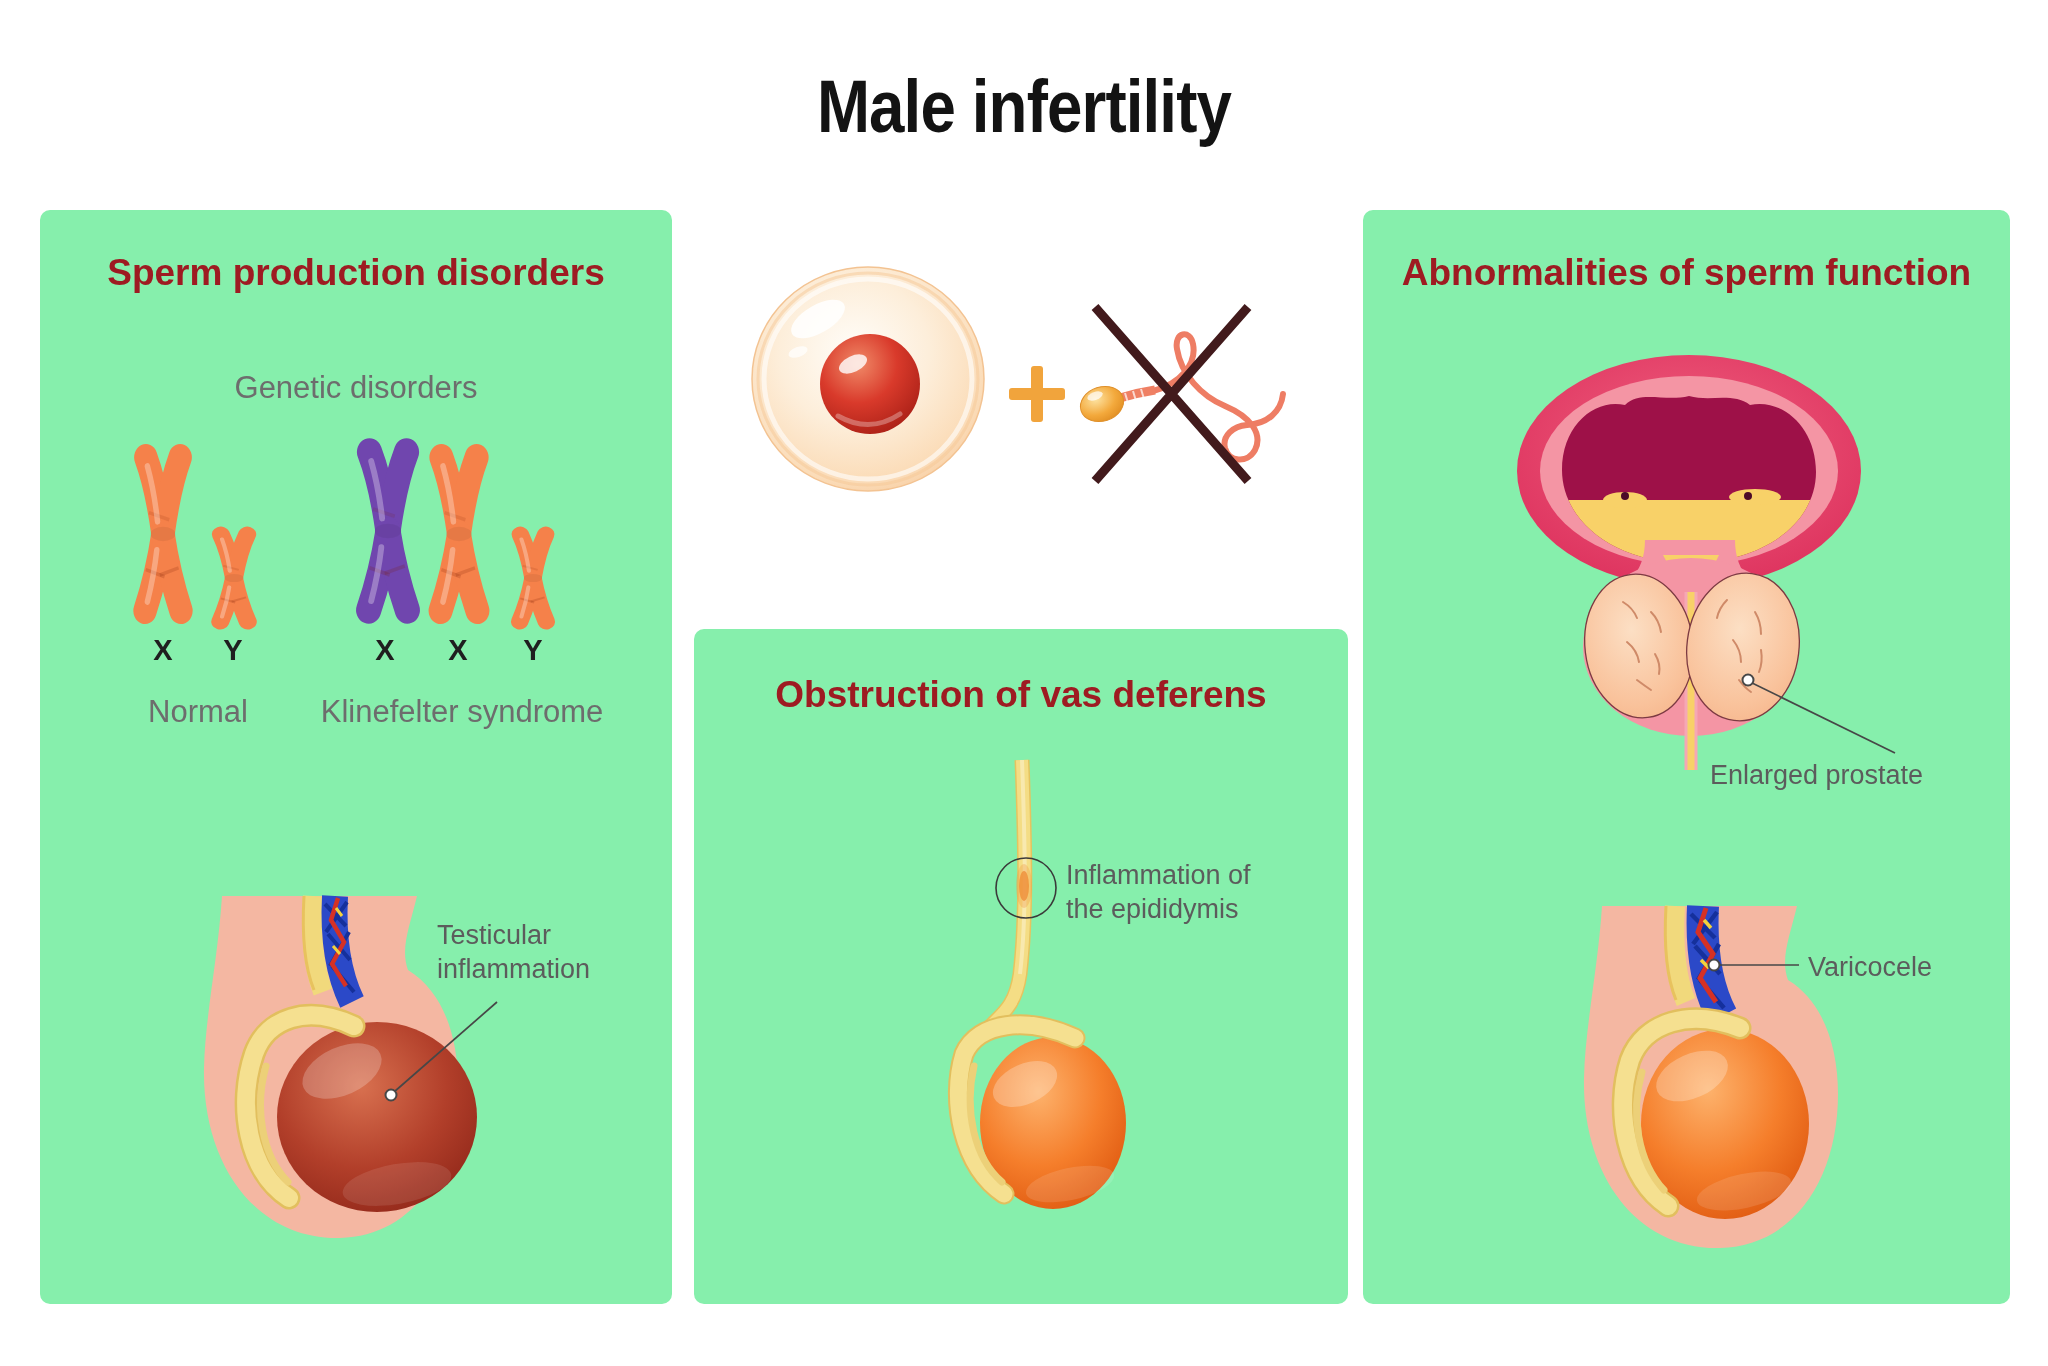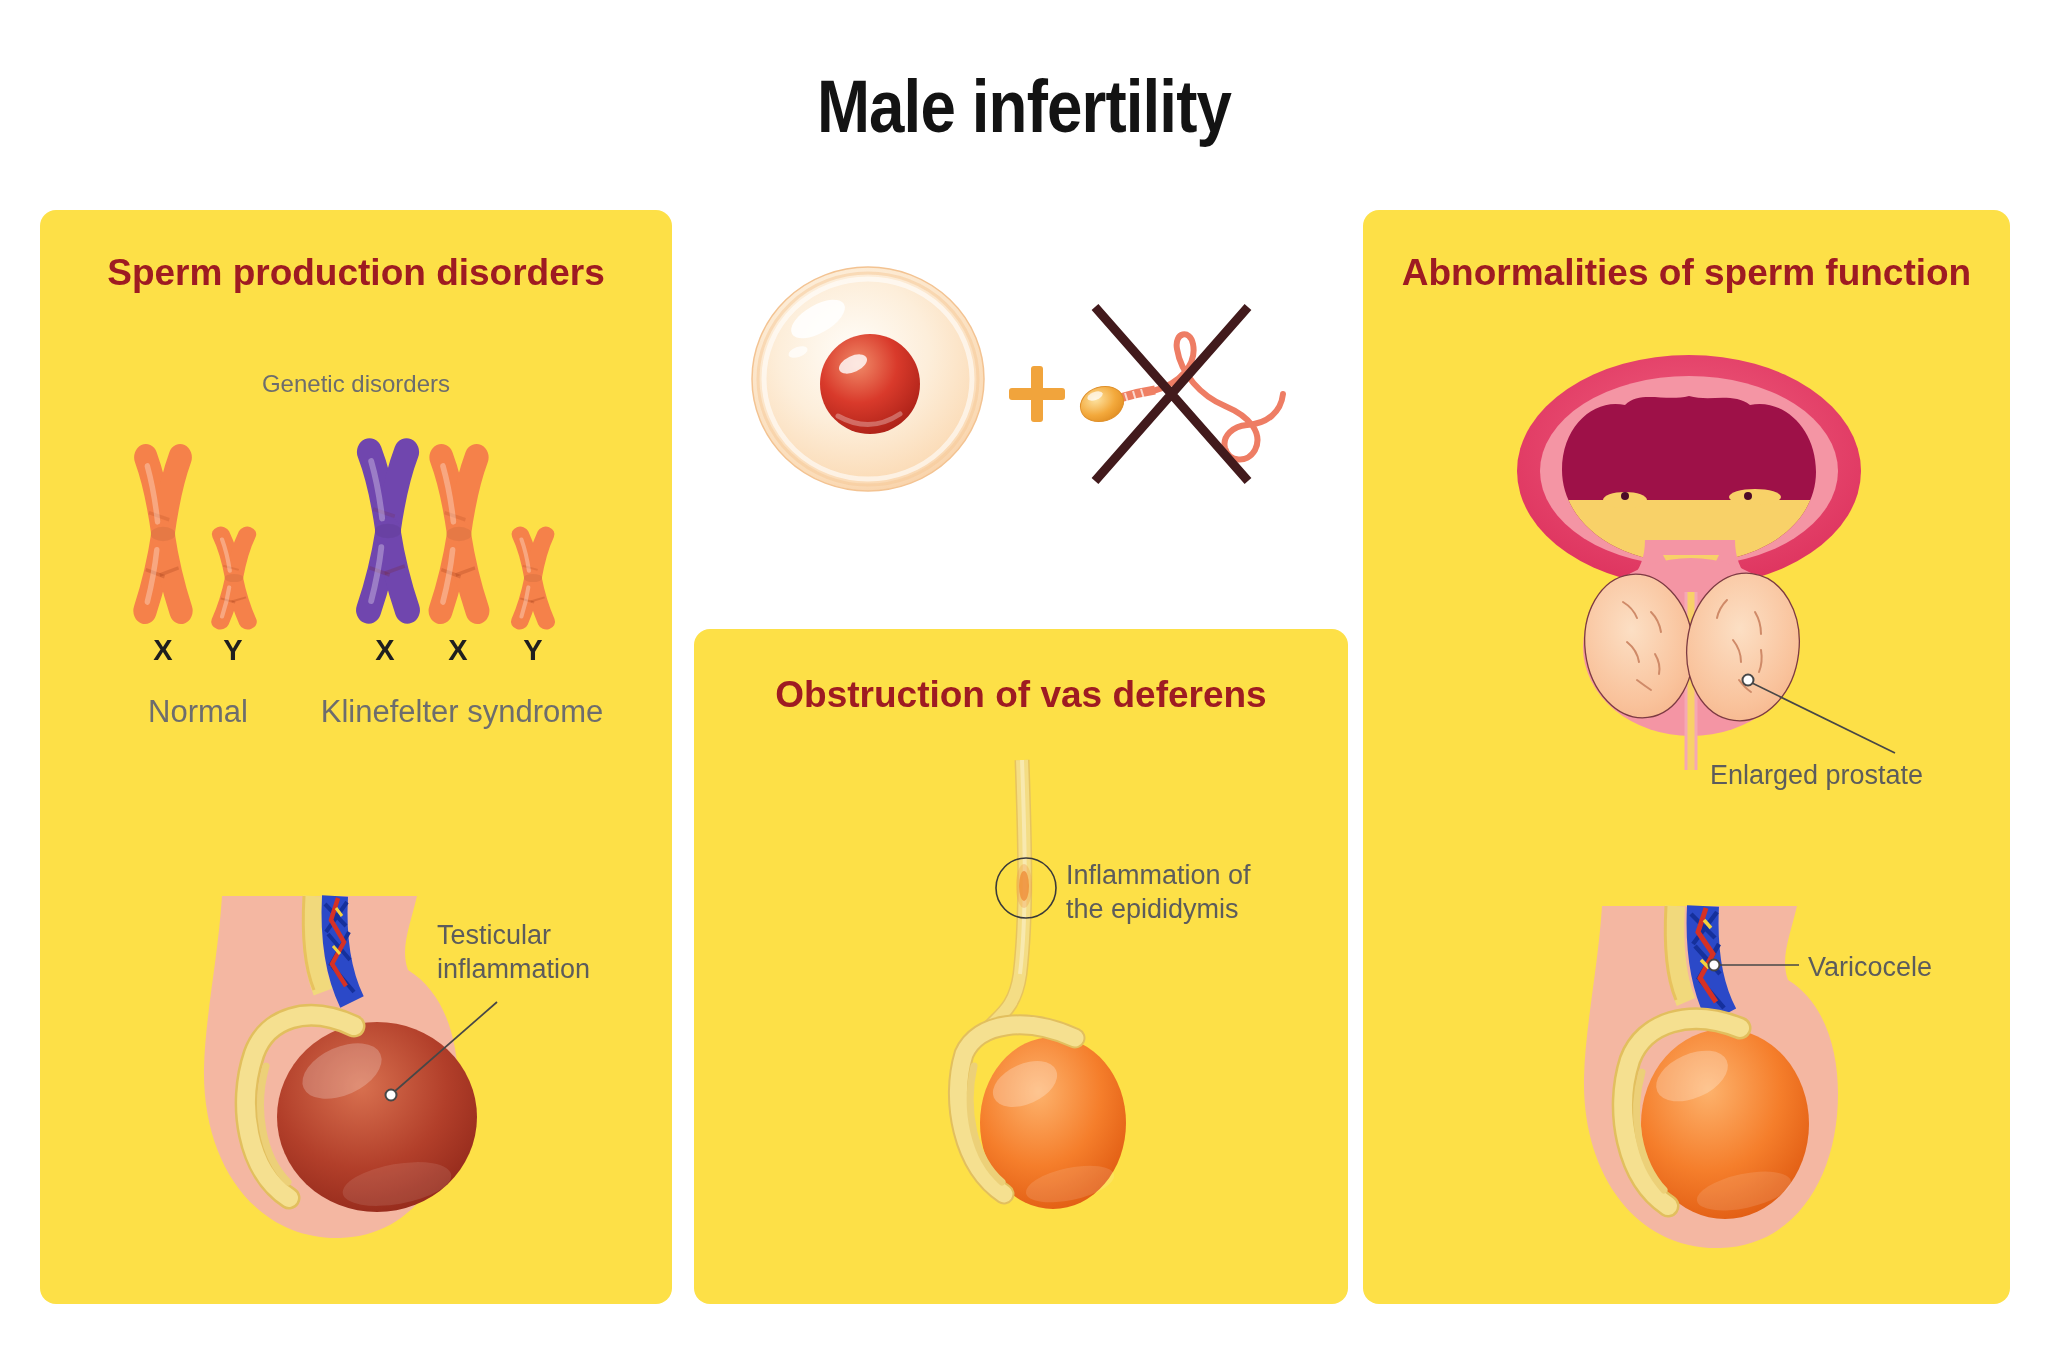--- a/index.html
+++ b/index.html
@@ -2,25 +2,25 @@
 <html><head>
 <meta charset="utf-8">
 <style>
   html,body{margin:0;padding:0;background:#ffffff;}
   #canvas{position:relative;width:2048px;height:1366px;background:#ffffff;overflow:hidden;
           font-family:"Liberation Sans",sans-serif;margin-top:14px;}
   .abs{position:absolute;}
   .main-title{position:absolute;left:0;top:50px;width:2048px;text-align:center;
     font-size:74px;font-weight:700;color:#131313;letter-spacing:-1px;
     transform:scaleX(.86);transform-origin:50% 50%;}
-  .panel{position:absolute;background:#fde047;border-radius:16px;}
+  .panel{position:absolute;background:#86efac;border-radius:10px;}
   .panel-title{position:absolute;left:0;width:100%;text-align:center;
     font-size:37px;font-weight:700;color:#9e1b22;}
   .subtitle{position:absolute;left:0;width:100%;text-align:center;
-    font-size:24px;color:#6d6d6d;}
+    font-size:31px;color:#6d6d6d;}
   .kary-letter{position:absolute;transform:translateX(-50%);font-size:29px;font-weight:700;color:#1f1f1f;}
   .caption{position:absolute;transform:translateX(-50%);font-size:31px;color:#6d6d6d;white-space:nowrap;}
   .annot{position:absolute;font-size:27px;line-height:34px;color:#5c5c5c;}
   .nowrap{white-space:nowrap;}
   .chr{position:absolute;}
   .chr-orange{color:#f5814a;}
   .chr-purple{color:#7046ae;}
   svg{display:block;}
   #overlay{position:absolute;left:0;top:0;pointer-events:none;}
 </style>

